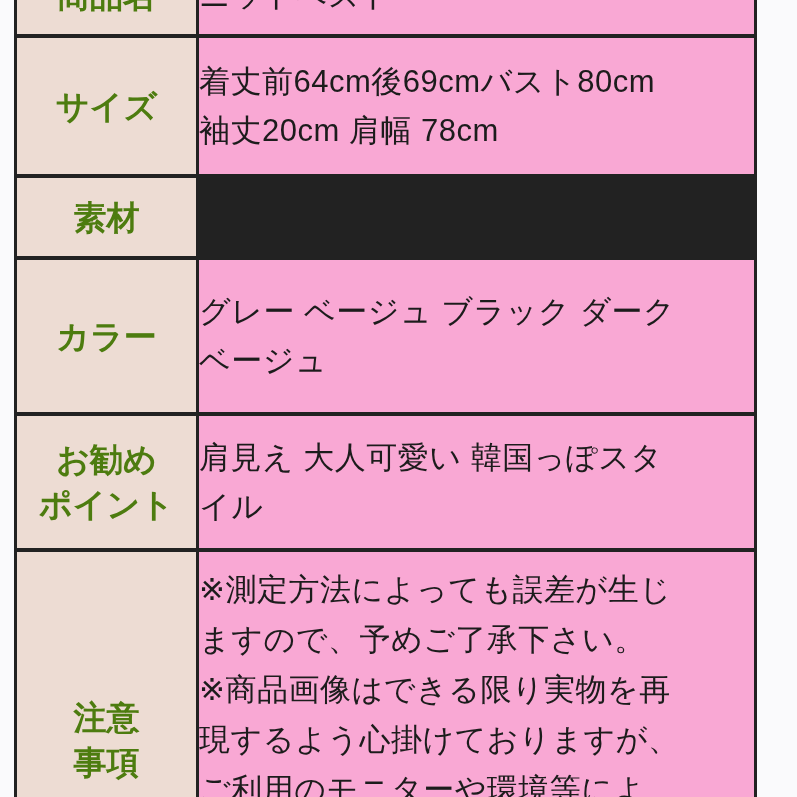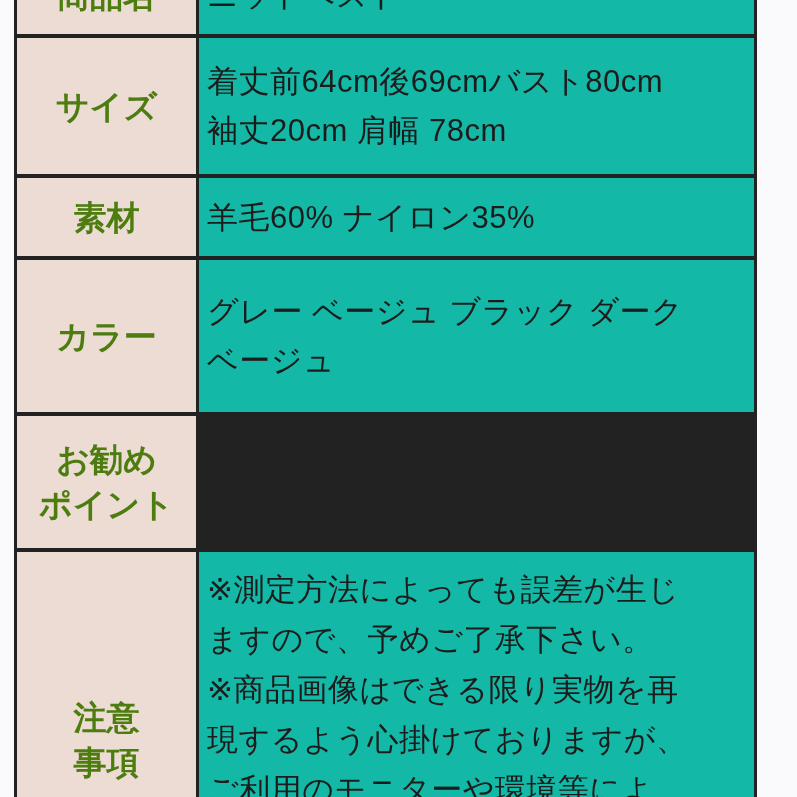--- a/index.html
+++ b/index.html
@@ -48,24 +48,24 @@
     text-align: center;
     font-size: 33px;
     font-weight: 700;
     line-height: 45px;
     color: #4d7c0f;
     white-space: pre-line;
   }
 
   .cell-value {
     flex: 1 1 auto;
-    background: #14b8a6;
+    background: #f9a8d4;
     display: flex;
     align-items: center;
-    padding: 0 18px 0 8px;
+    padding: 0 18px 0 0;
     font-size: 31px;
     font-weight: 500;
     line-height: 49px;
     color: #1c1c1c;
     white-space: pre-line;
     letter-spacing: 0.5px;
   }
 
   
   .row-notes .cell-value {
@@ -86,32 +86,33 @@
     </div>
 
     <div class="spec-row row-size">
       <div class="cell-label">サイズ</div>
       <div class="cell-value">着丈前64cm後69cmバスト80cm
 袖丈20cm 肩幅 78cm</div>
     </div>
 
     <div class="spec-row row-material">
       <div class="cell-label">素材</div>
-      <div class="cell-value">羊毛60% ナイロン35%</div>
     </div>
 
     <div class="spec-row row-color">
       <div class="cell-label">カラー</div>
       <div class="cell-value">グレー ベージュ ブラック ダーク
 ベージュ</div>
     </div>
 
     <div class="spec-row row-recommend">
       <div class="cell-label">お勧め
 ポイント</div>
+      <div class="cell-value">肩見え 大人可愛い 韓国っぽスタ
+イル</div>
     </div>
 
     <div class="spec-row row-notes">
       <div class="cell-label">注意
 事項</div>
       <div class="cell-value">※測定方法によっても誤差が生じ
 ますので、予めご了承下さい。
 ※商品画像はできる限り実物を再
 現するよう心掛けておりますが、
 ご利用のモニターや環境等によ</div>

